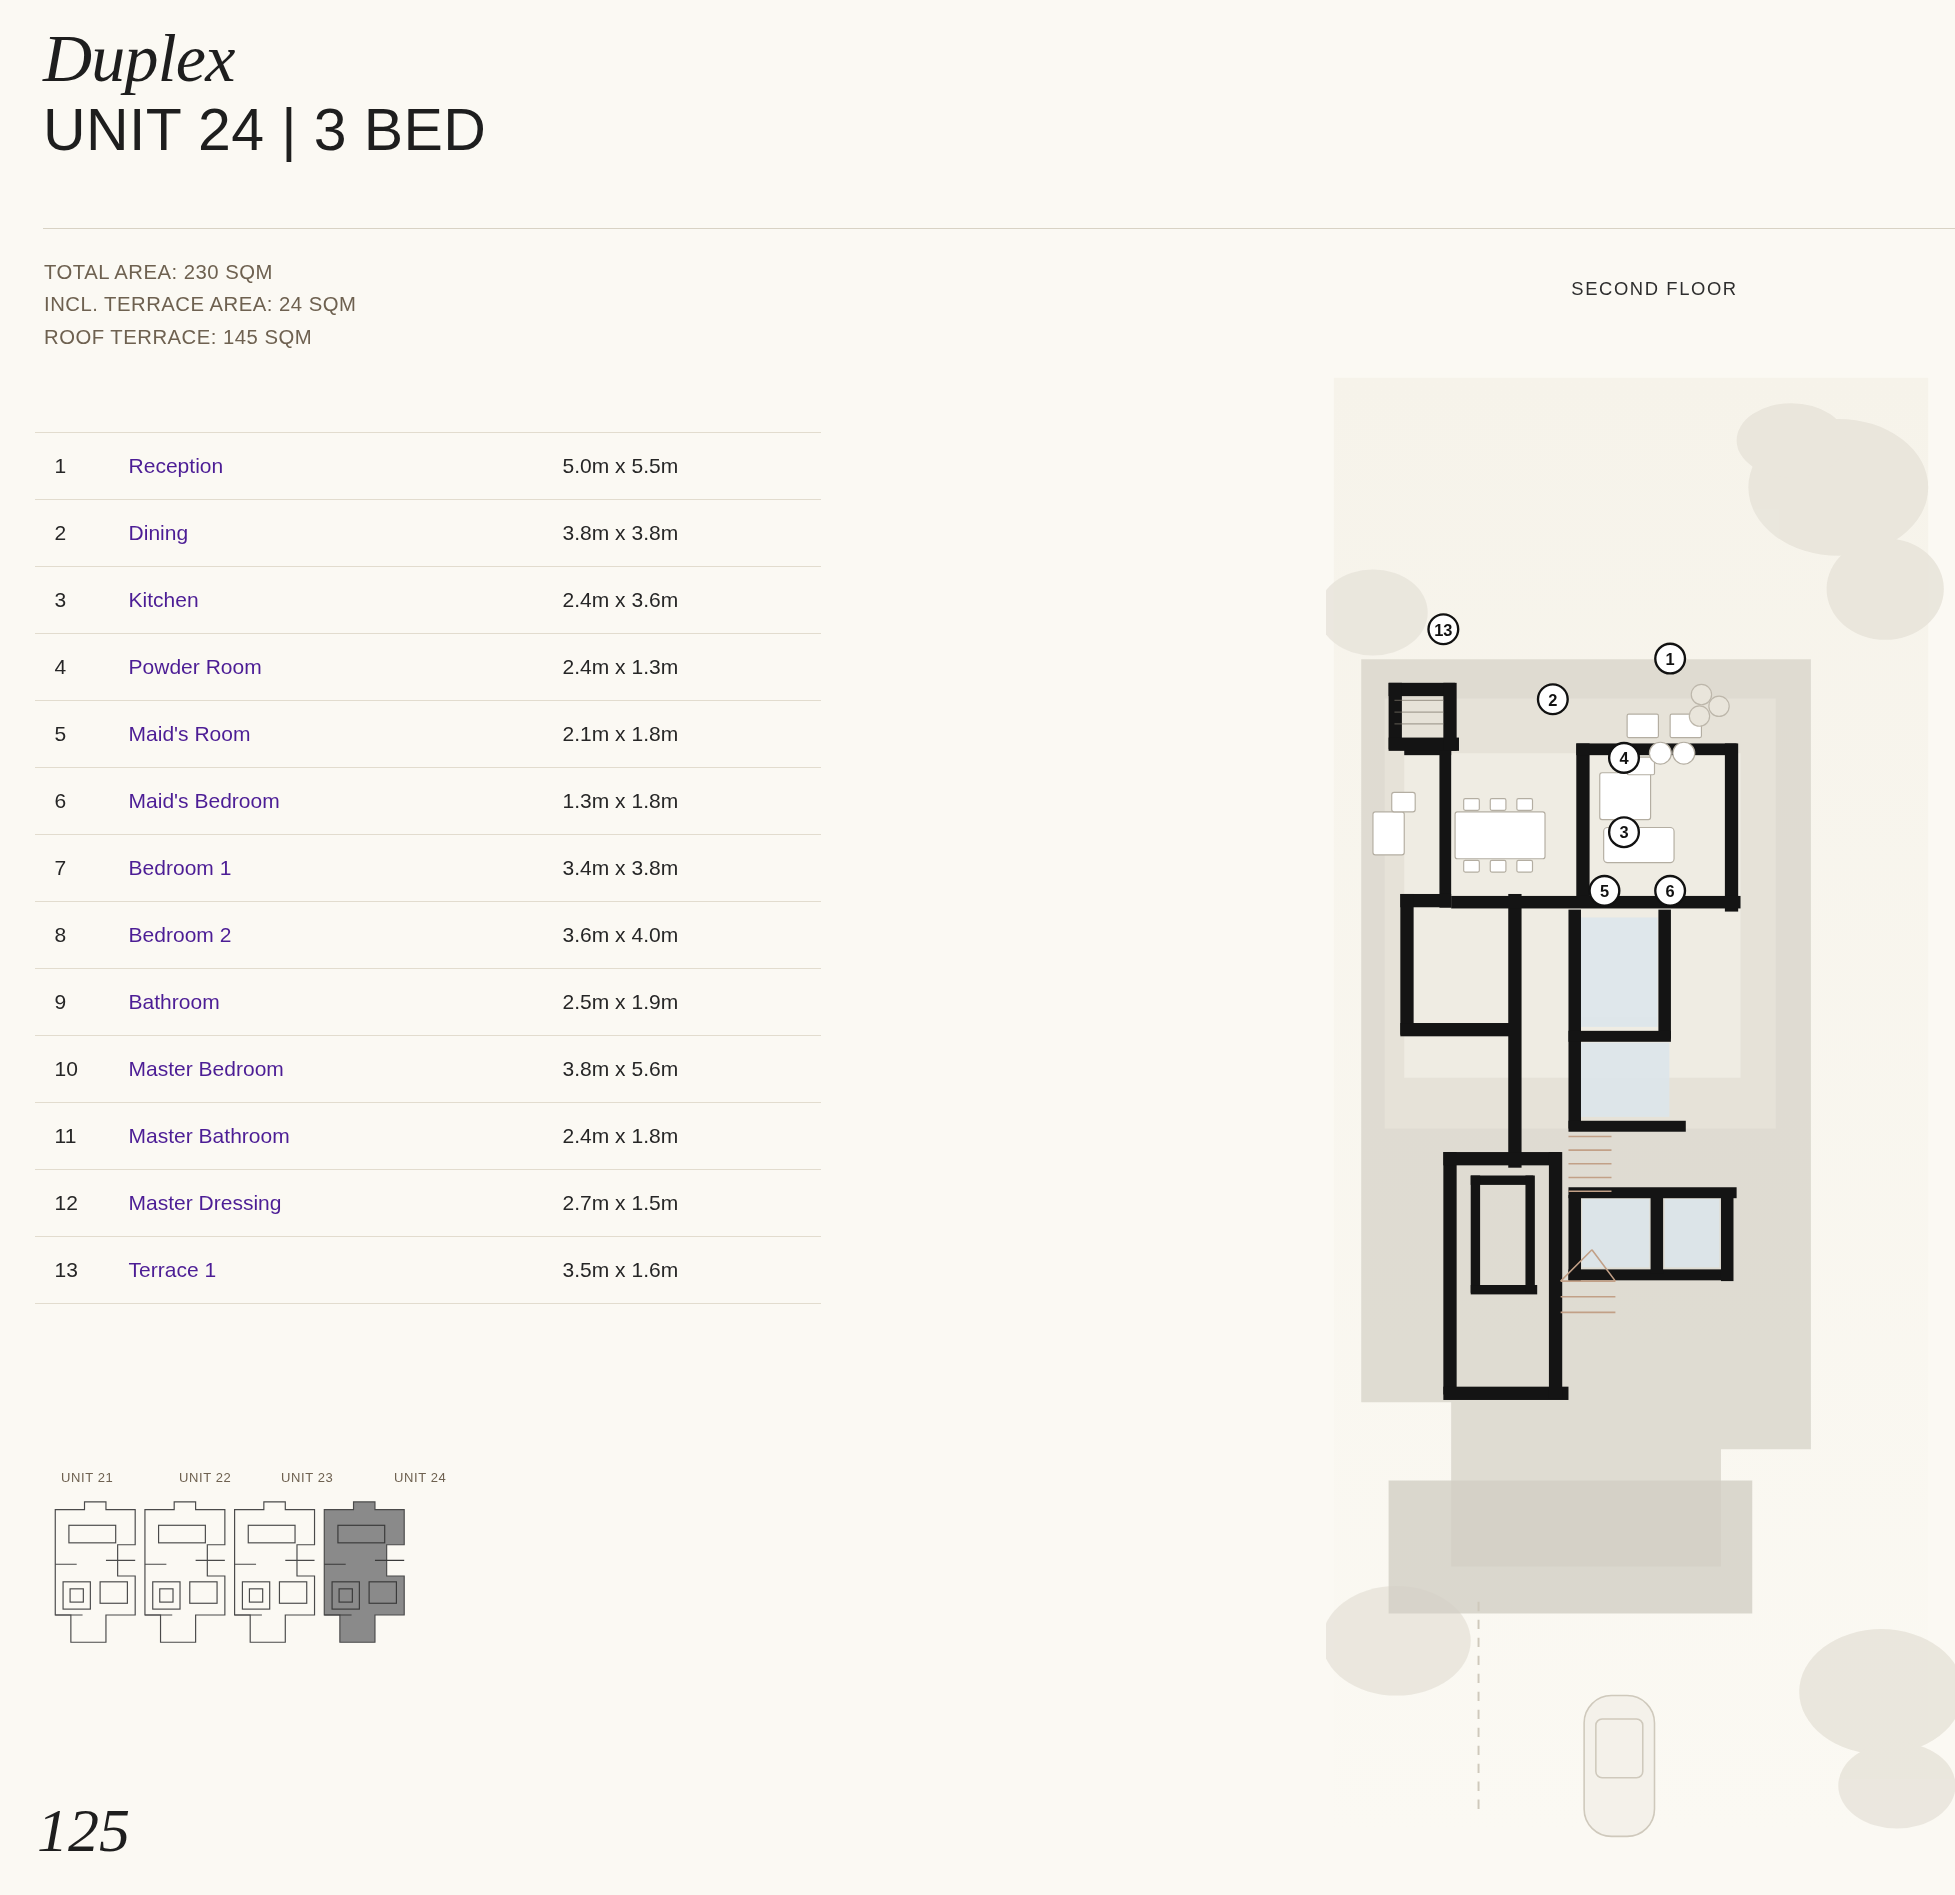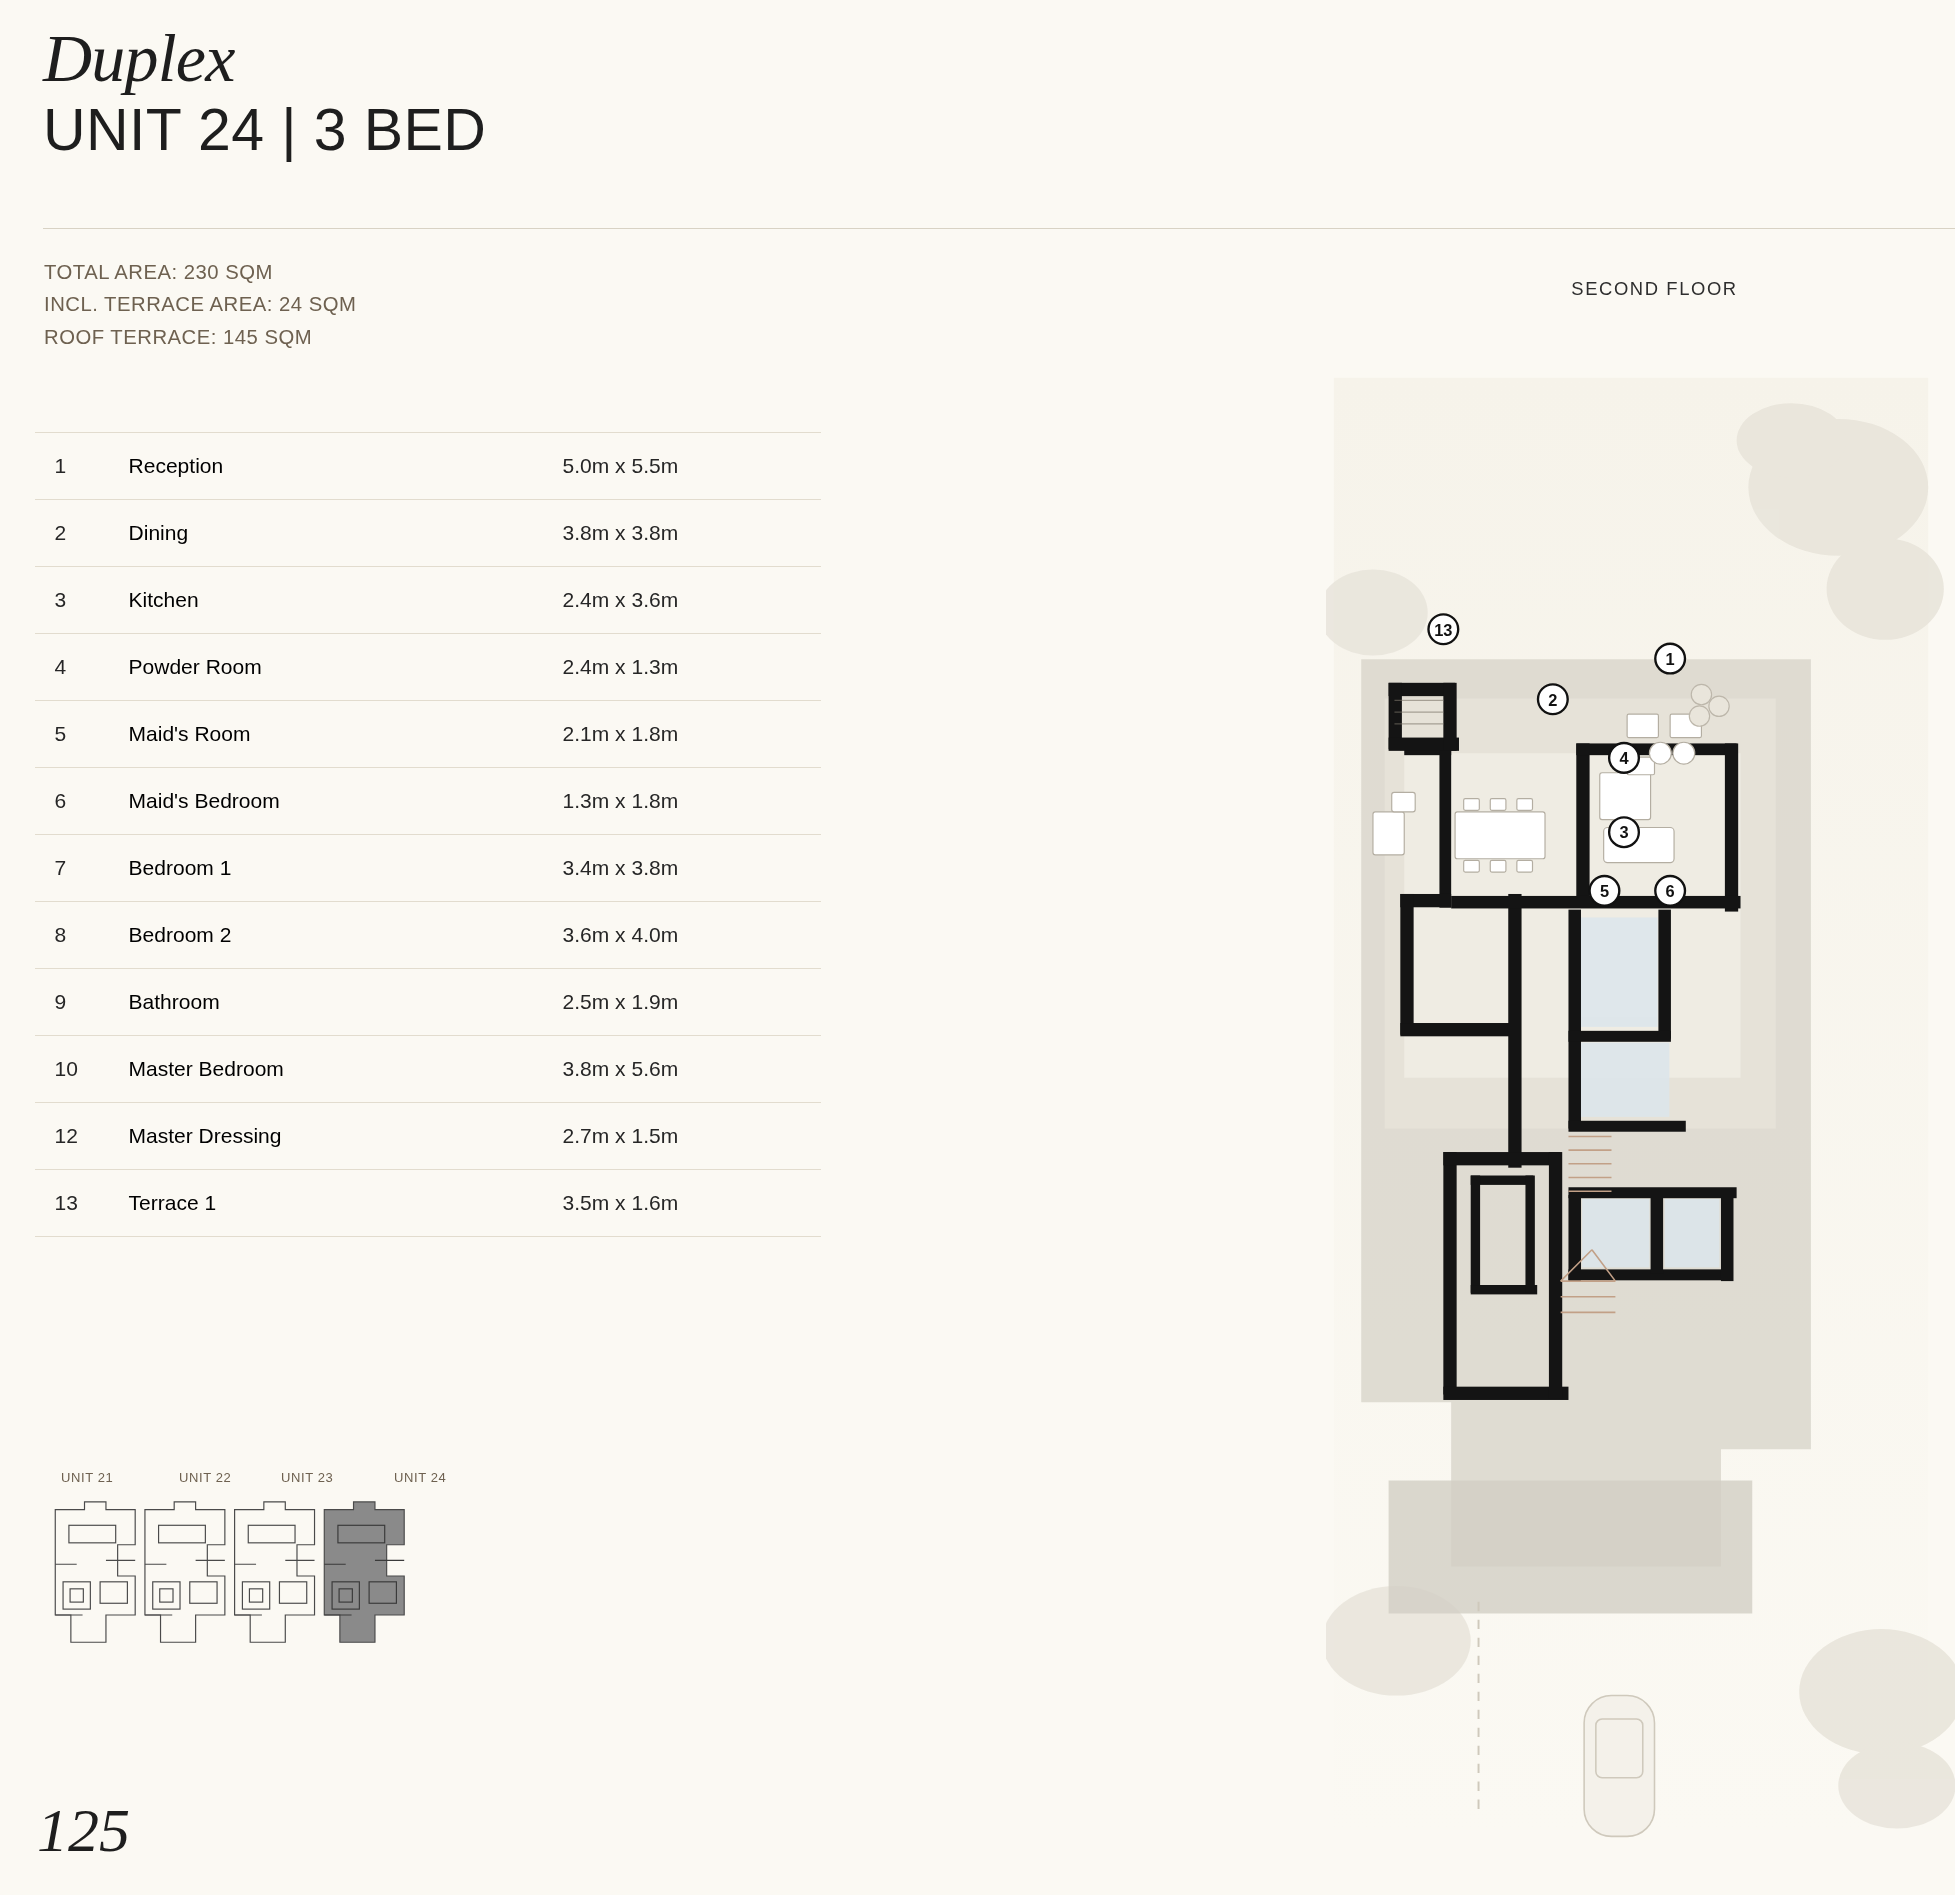--- a/index.html
+++ b/index.html
@@ -84,21 +84,21 @@
   }
   .room-table tr {
     border-bottom: 0.8px solid #E2DCCE;
   }
   .room-table tr:first-child { border-top: 0.8px solid #E2DCCE; }
   .room-table td {
     padding: 0;
     height: 66px;
     vertical-align: middle;
     font-size: 21px;
-    color: #000000;
+    color: #4c1d95;
     font-weight: 400;
   }
   .room-table td.num {
     width: 74px;
     padding-left: 19.6px;
     color: #262626;
   }
   .room-table td.name {
     width: 434px;
   }
@@ -229,20 +229,25 @@
         </tr>
         <tr>
           <td class="num">9</td>
           <td class="name">Bathroom</td>
           <td class="dim">2.5m x 1.9m</td>
         </tr>
         <tr>
           <td class="num">10</td>
           <td class="name">Master Bedroom</td>
           <td class="dim">3.8m x 5.6m</td>
+        </tr>
+        <tr>
+          <td class="num">11</td>
+          <td class="name">Master Bathroom</td>
+          <td class="dim">2.4m x 1.8m</td>
         </tr>
         <tr>
           <td class="num">12</td>
           <td class="name">Master Dressing</td>
           <td class="dim">2.7m x 1.5m</td>
         </tr>
         <tr>
           <td class="num">13</td>
           <td class="name">Terrace 1</td>
           <td class="dim">3.5m x 1.6m</td>

